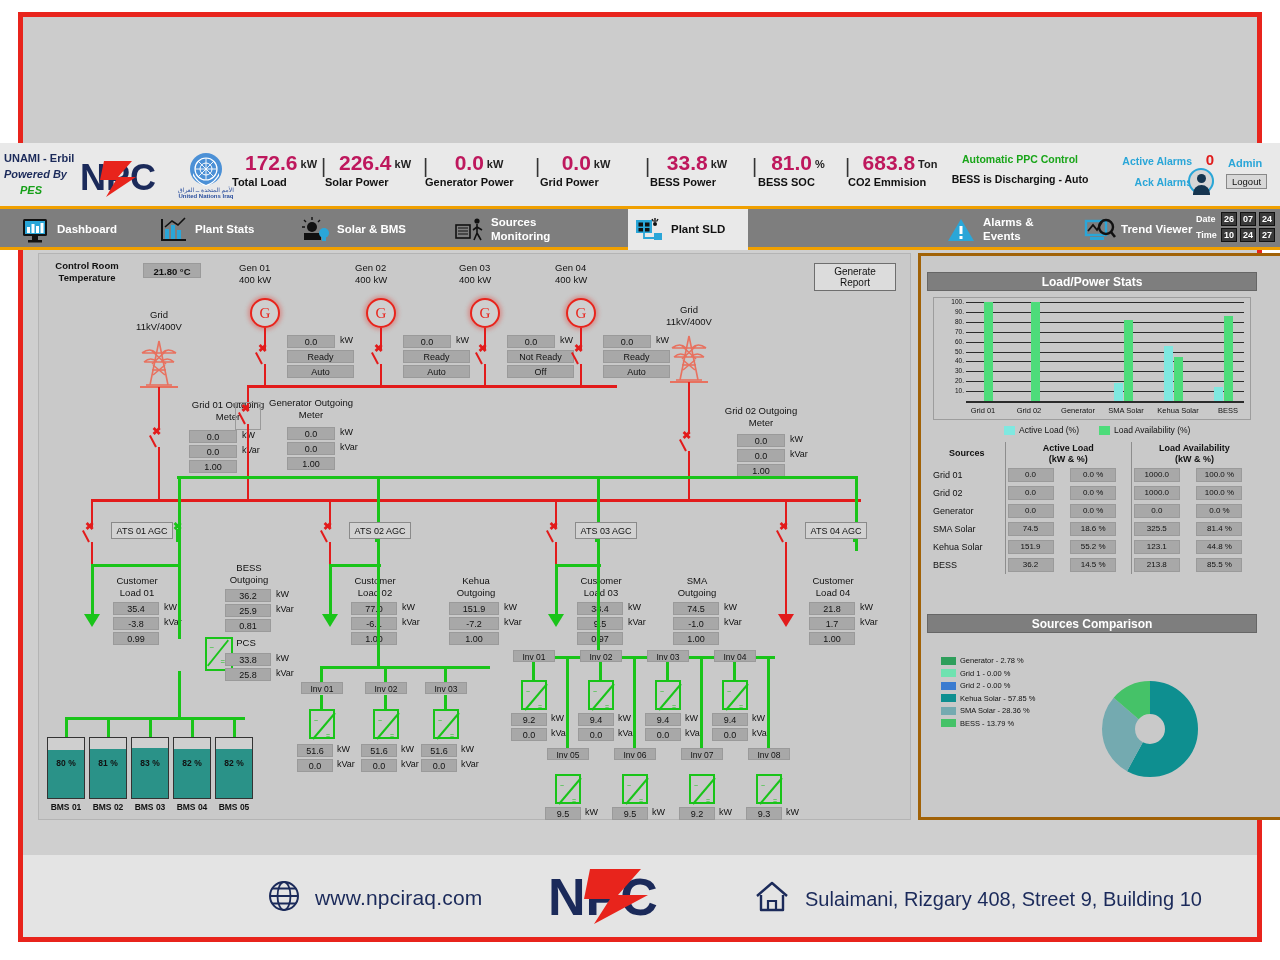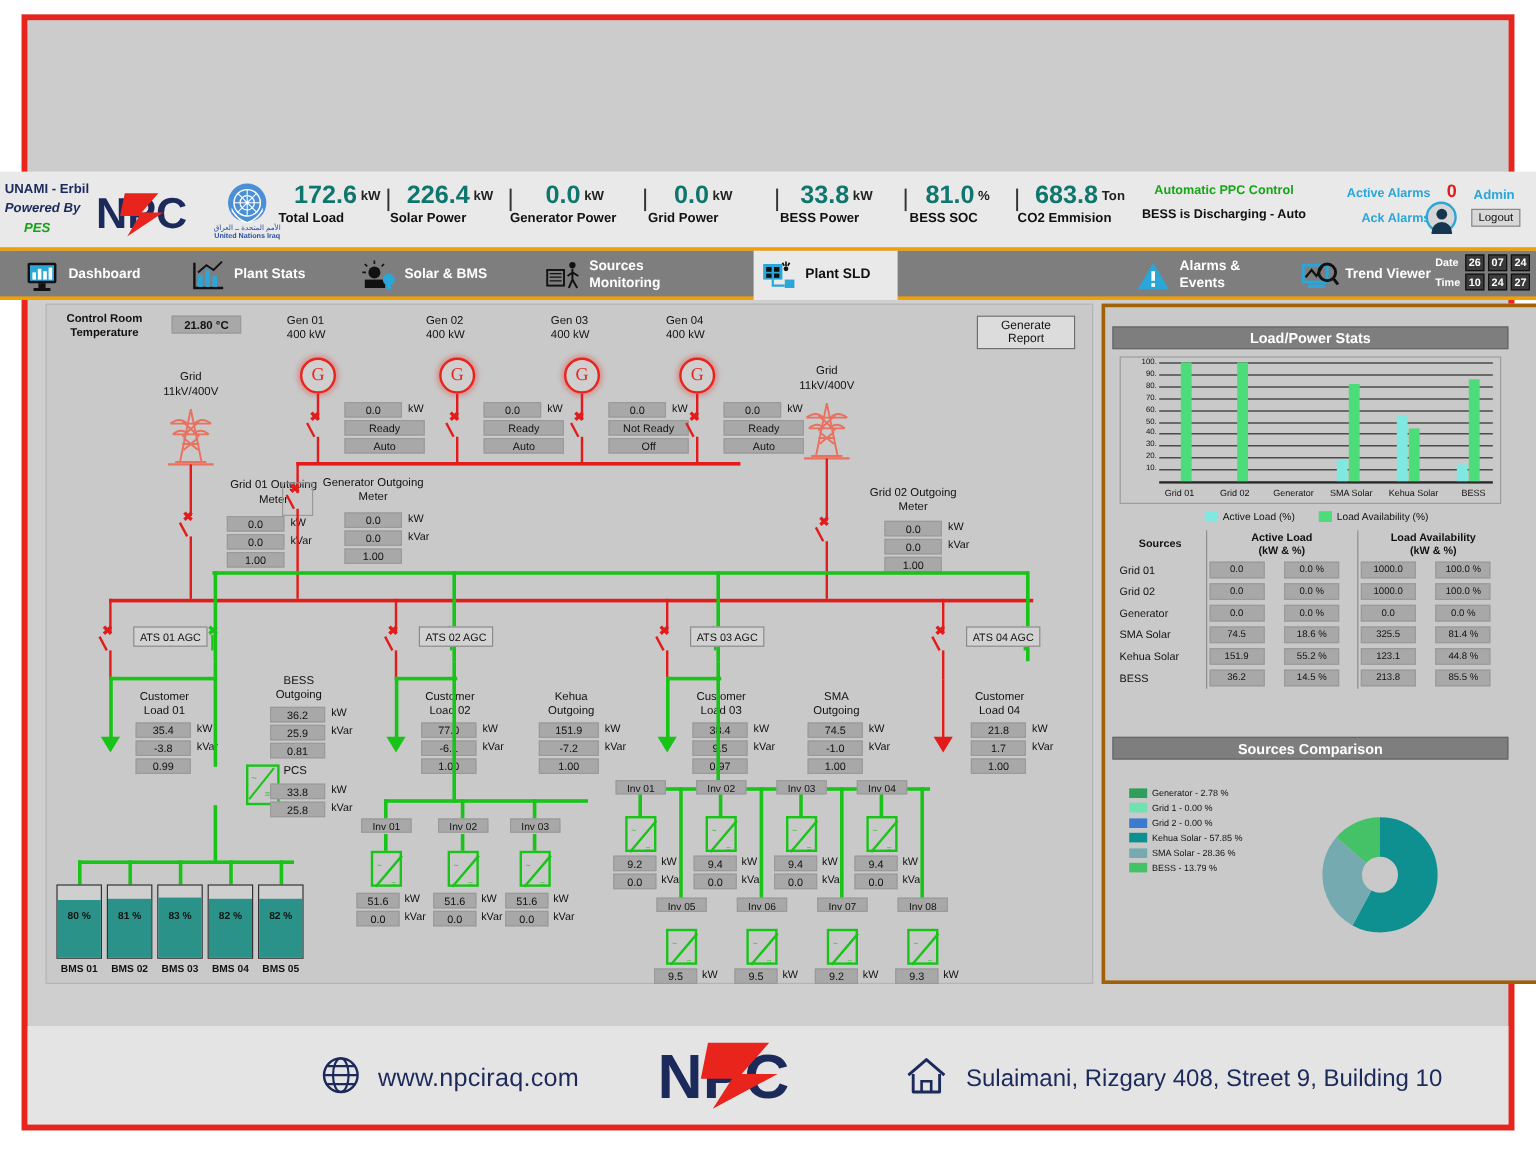--- a/index.html
+++ b/index.html
@@ -33,21 +33,21 @@
   .hdr-site .l1{ font-style:normal; }
   .hdr-site .pes { color:#17a019; padding-left:16px; }
   .npc-logo {
     position:absolute; left:80px; top:14px; width:92px; height:42px;
   }
   .un-logo { position:absolute; left:172px; top:9px; width:68px; height:52px; text-align:center; }
   .un-sub { font-size:6px; color:#2b4f9e; font-weight:bold; line-height:1.15; }
   .un-ar { font-size:6px; color:#2b4f9e; }
 
   .kpi { position:absolute; top:8px; text-align:center; }
-  .kpi .val { font-size:21px; font-weight:bold; color:#0f766e; display:inline-block; }
+  .kpi .val { font-size:21px; font-weight:bold; color:#be185d; display:inline-block; }
   .kpi .unit { font-size:11px; font-weight:bold; color:#222; display:inline-block; padding-left:3px; vertical-align:2px;}
   .kpi .lbl { font-size:11px; font-weight:bold; color:#111; margin-top:1px; }
   .kpi-sep { position:absolute; top:12px; font-size:20px; color:#333; }
 
   .ppc {
     position:absolute; left:950px; top:10px; width:140px; text-align:center;
   }
   .ppc .a { font-size:10.5px; font-weight:bold; color:#19a519; }
   .ppc .b { font-size:10.5px; font-weight:bold; color:#111; margin-top:8px;}
   .alarms { position:absolute; left:1092px; top:12px; width:100px; }

